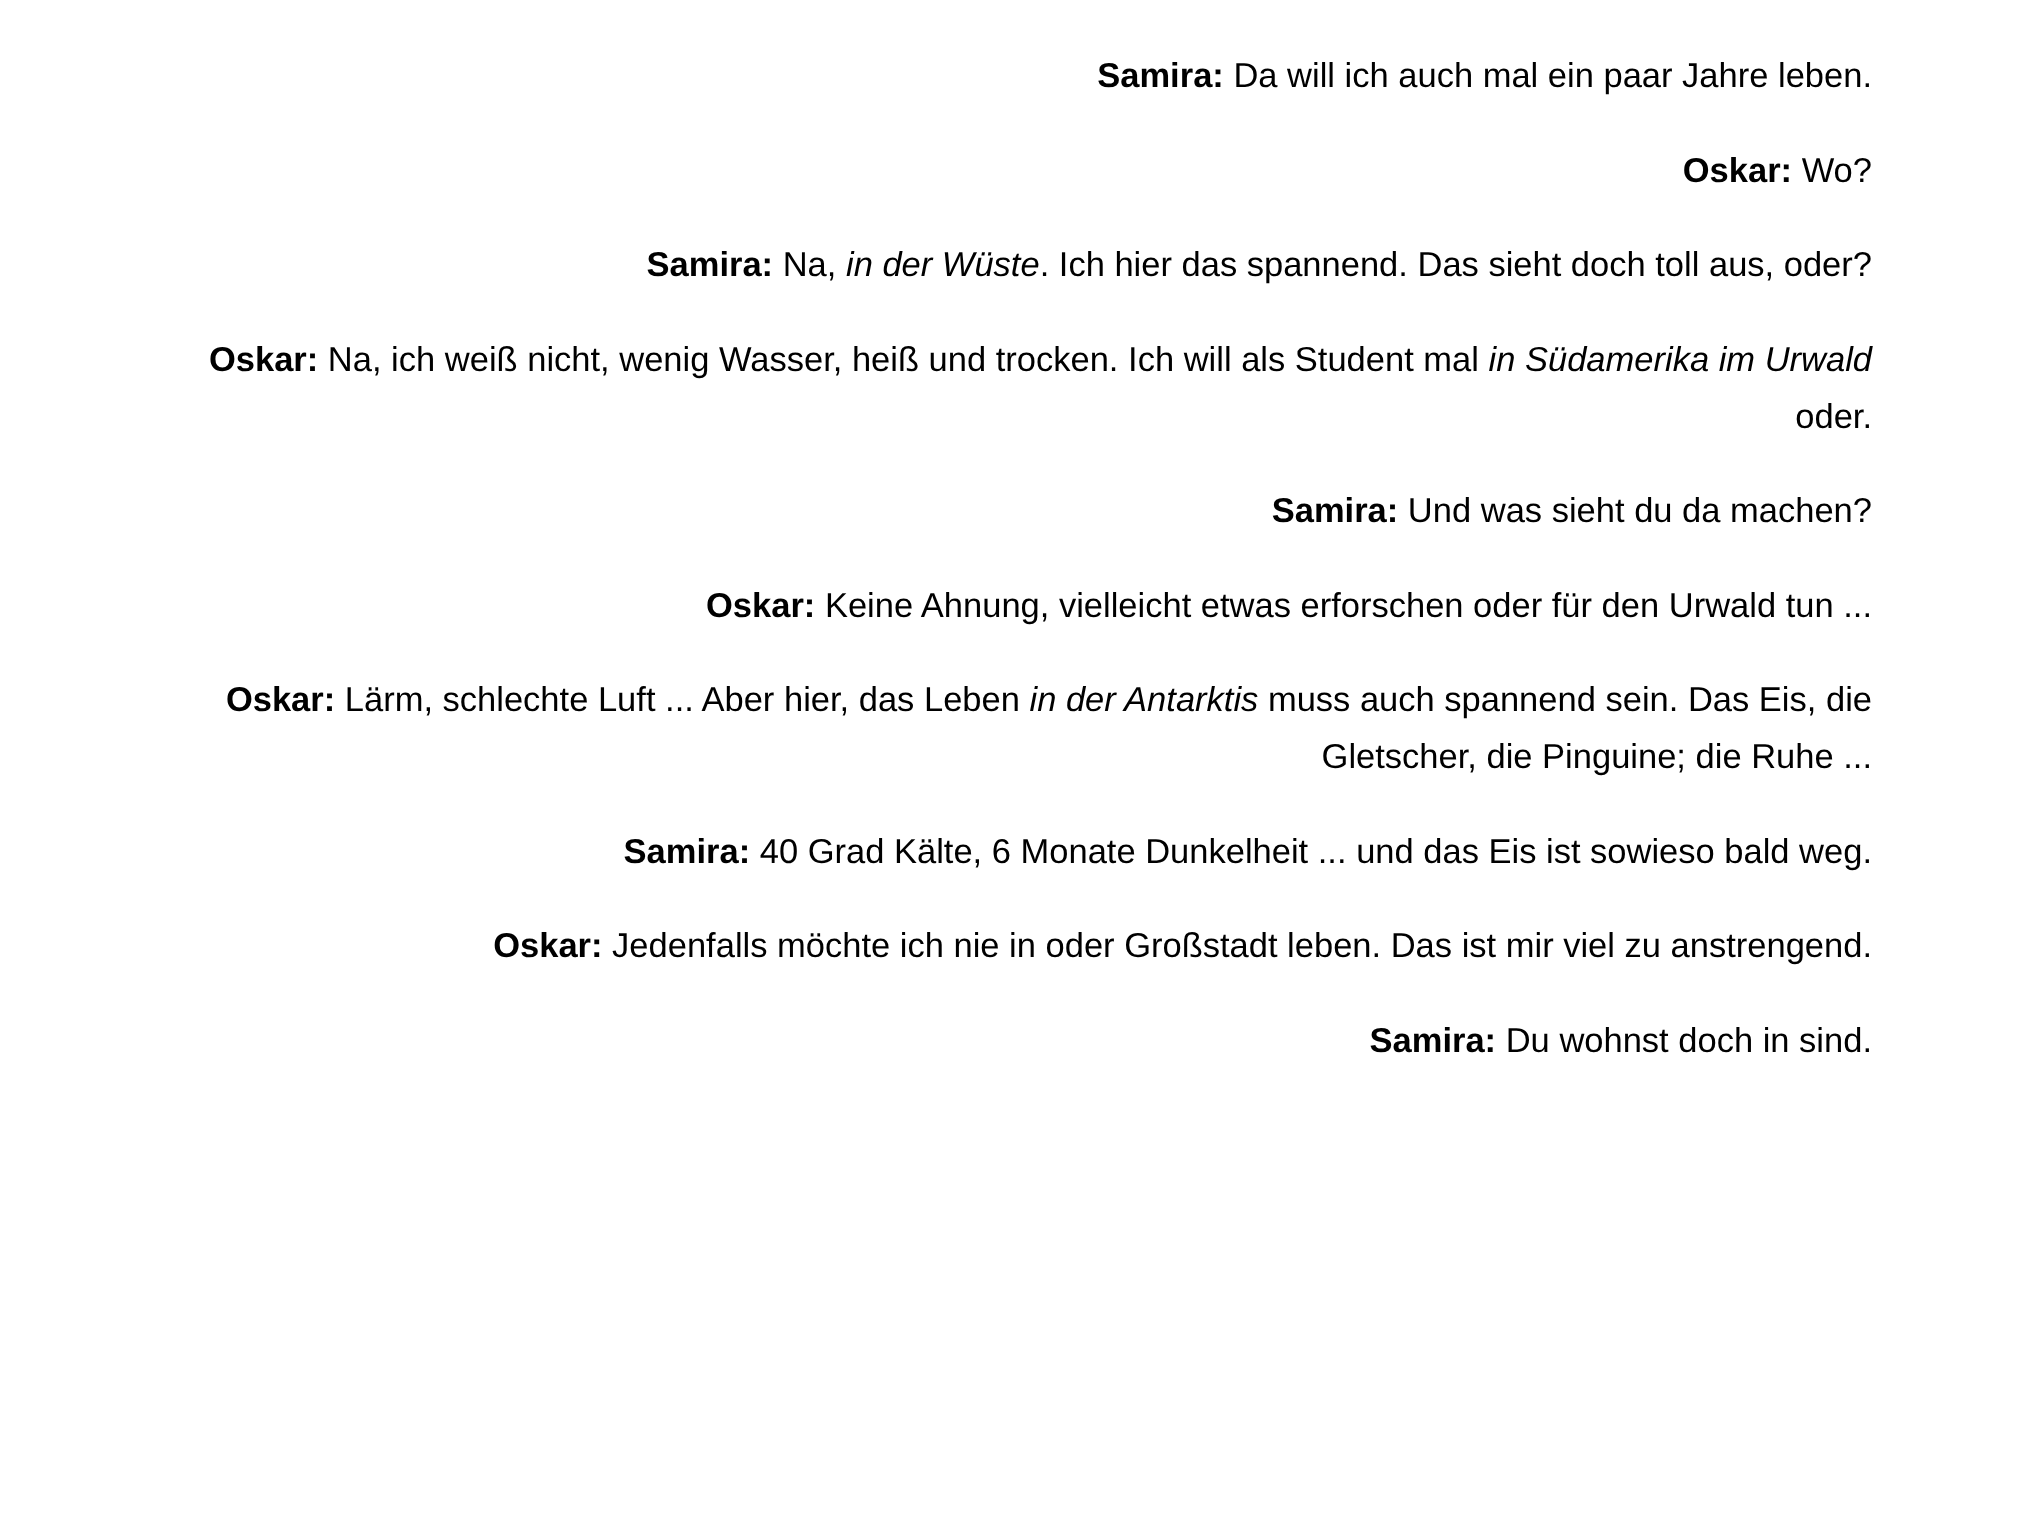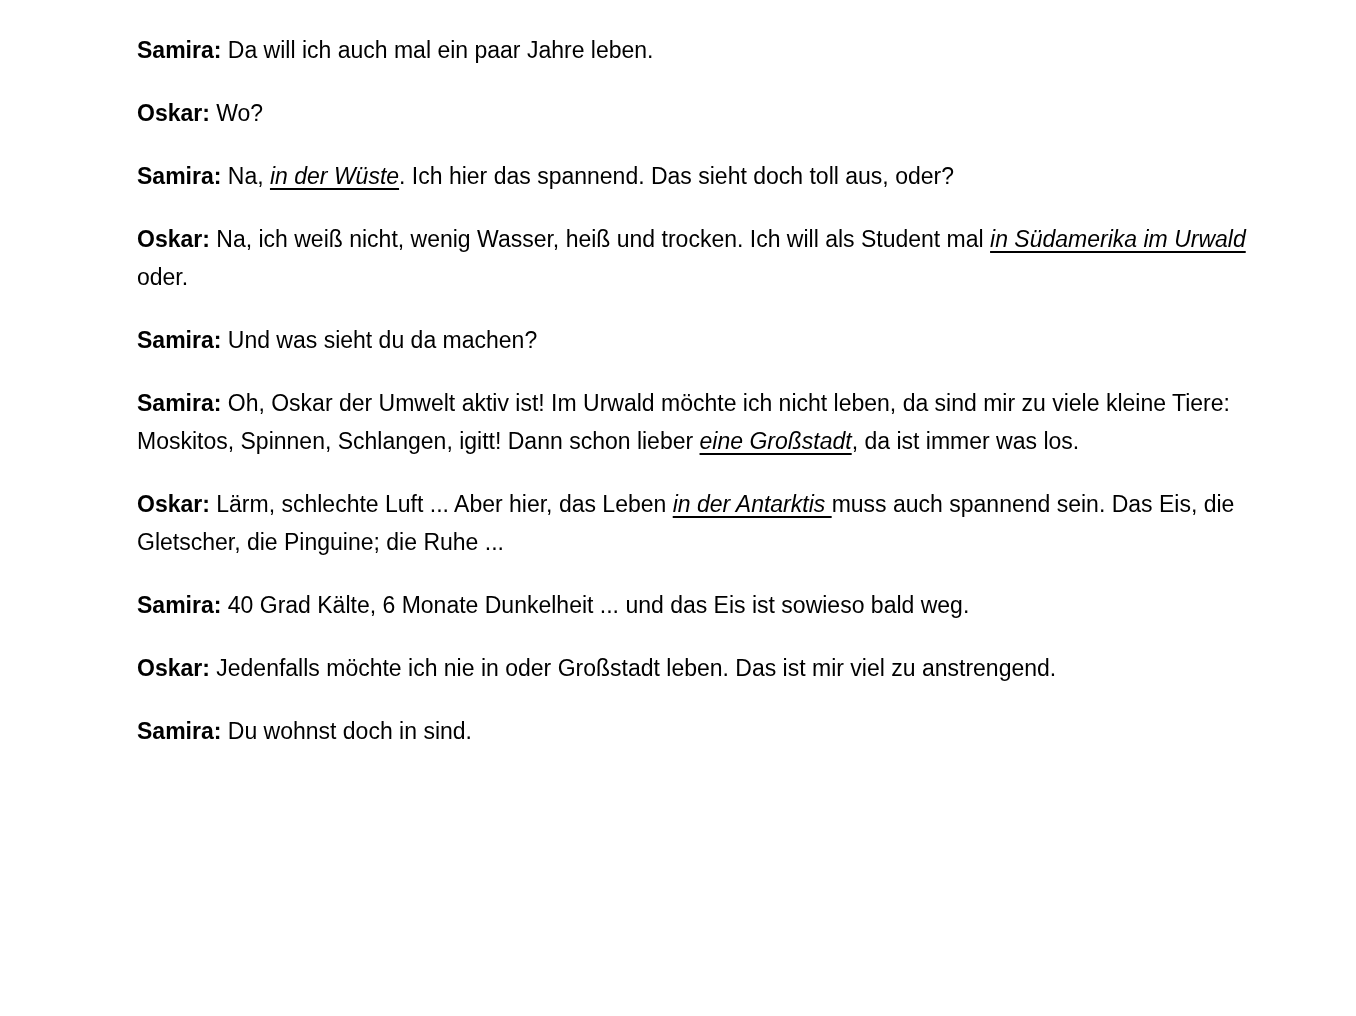--- a/index.html
+++ b/index.html
@@ -14,47 +14,47 @@
     font-family: "Liberation Sans", "DejaVu Sans", sans-serif;
     color: #000000;
     -webkit-font-smoothing: antialiased;
   }
   .page {
     box-sizing: border-box;
     width: 1356px;
     height: 1016px;
     padding: 31px 108px 0 137px;
     background: #ffffff;
+    text-align: right;
   }
   .dialogue p {
     margin: 0 0 25px 0;
     font-size: 23px;
     line-height: 38px;
     font-weight: 400;
     color: #000000;
   }
   .dialogue .speaker {
     font-weight: 700;
   }
   .dialogue .em {
     font-style: italic;
-    text-decoration: underline;
     text-decoration-thickness: 2px;
     text-underline-offset: 4px;
   }
 </style>
 </head>
 <body>
 
 <div class="page">
   <div class="dialogue">
       <p><span class="speaker">Samira:</span> <span class="plain">Da will ich auch mal ein paar Jahre leben.</span></p>
       <p><span class="speaker">Oskar:</span> <span class="plain">Wo?</span></p>
       <p><span class="speaker">Samira:</span> <span class="plain">Na, </span><span class="em">in der Wüste</span><span class="plain">. Ich hier das spannend. Das sieht doch toll aus, oder?</span></p>
       <p><span class="speaker">Oskar:</span> <span class="plain">Na, ich weiß nicht, wenig Wasser, heiß und trocken. Ich will als Student mal </span><span class="em">in Südamerika im Urwald </span><span class="plain">oder.</span></p>
       <p><span class="speaker">Samira:</span> <span class="plain">Und was sieht du da machen?</span></p>
-      <p><span class="speaker">Samira:</span> <span class="plain">Oh, Oskar der Umwelt aktiv ist! Im Urwald möchte ich nicht leben, da sind mir zu viele kleine Tiere: Moskitos, Spinnen, Schlangen, igitt! Dann schon lieber </span><span class="em">eine Großstadt</span><span class="plain">, da ist immer was los.</span></p>
+      <p><span class="speaker">Oskar:</span> <span class="plain">Keine Ahnung, vielleicht etwas erforschen oder für den Urwald tun ...</span></p>
       <p><span class="speaker">Oskar:</span> <span class="plain">Lärm, schlechte Luft ... Aber hier, das Leben </span><span class="em">in der Antarktis </span><span class="plain">muss auch spannend sein. Das Eis, die Gletscher, die Pinguine; die Ruhe ...</span></p>
       <p><span class="speaker">Samira:</span> <span class="plain">40 Grad Kälte, 6 Monate Dunkelheit ... und das Eis ist sowieso bald weg.</span></p>
       <p><span class="speaker">Oskar:</span> <span class="plain">Jedenfalls möchte ich nie in oder Großstadt leben. Das ist mir viel zu anstrengend.</span></p>
       <p><span class="speaker">Samira:</span> <span class="plain">Du wohnst doch in sind.</span></p>
     </div>
 </div>
 
 </body></html>

